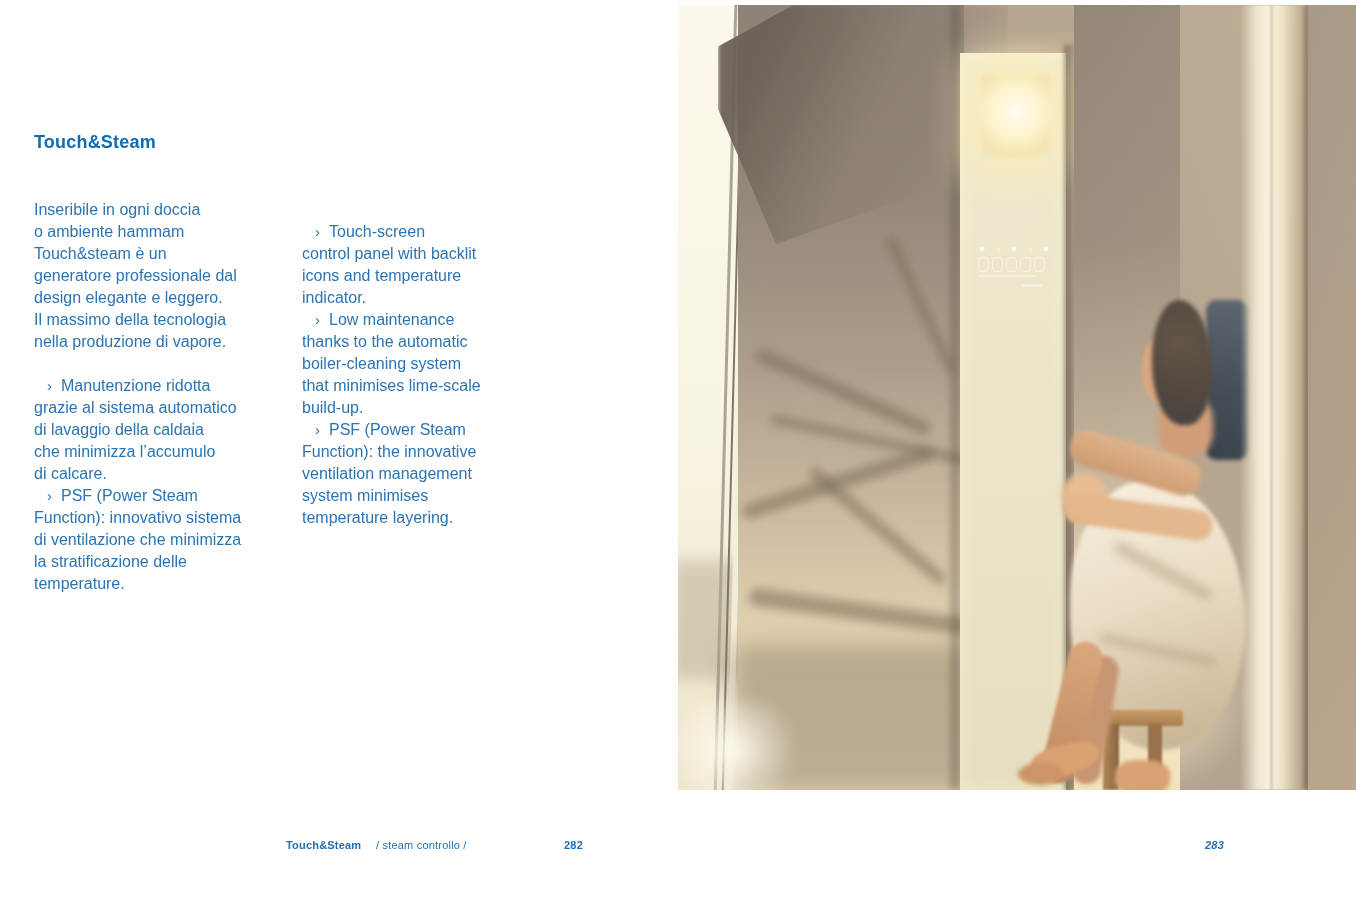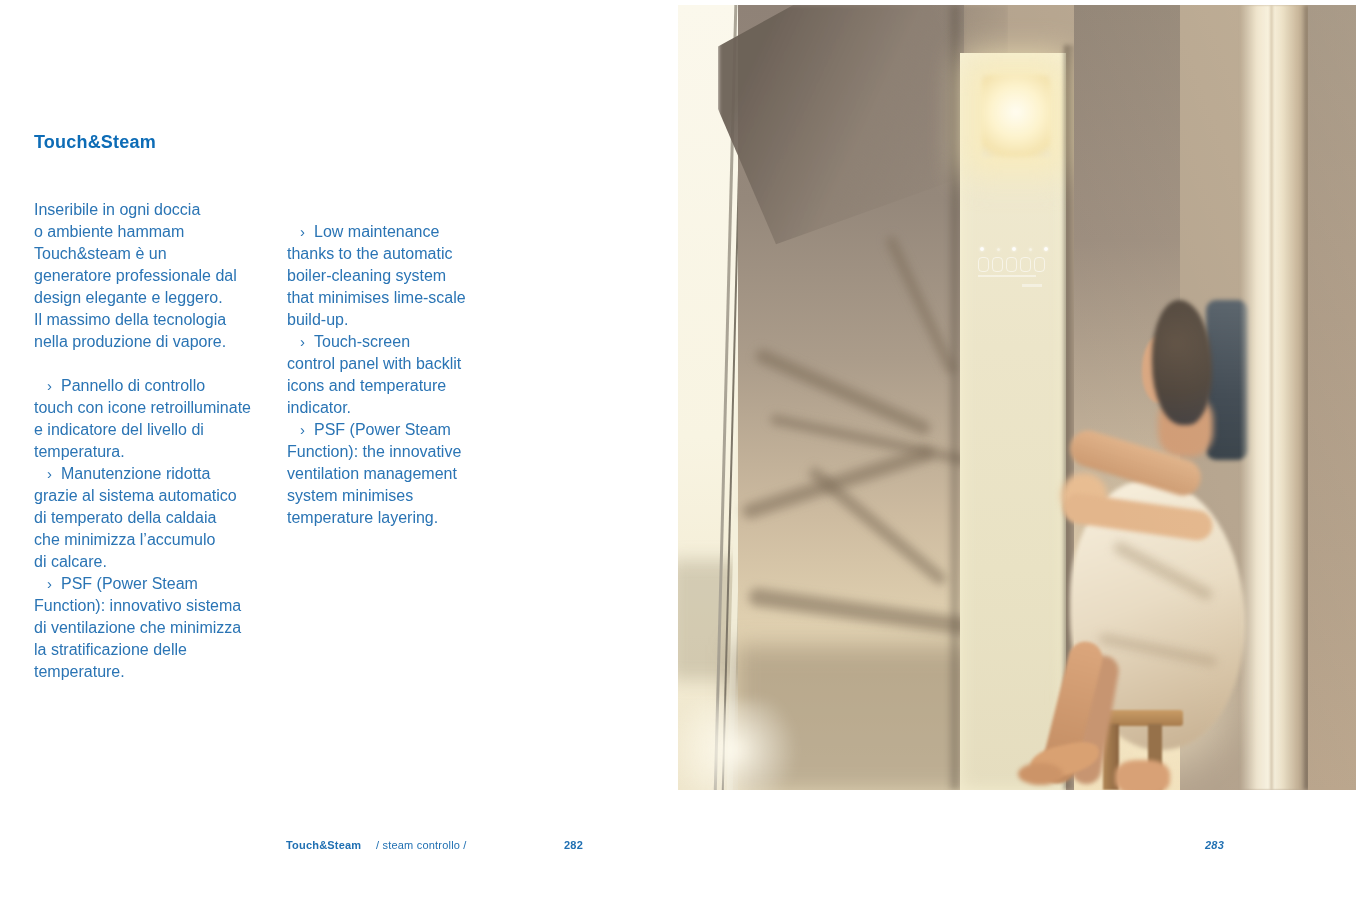--- a/index.html
+++ b/index.html
@@ -7,21 +7,21 @@
     width:1356px;height:904px;position:relative;background:#ffffff;
     font-family:"Liberation Sans",sans-serif;overflow:hidden;
   }
   
   .page-title{
     position:absolute;left:34px;top:132px;margin:0;
     font-size:18px;font-weight:700;color:#0d6cb6;letter-spacing:.2px;
   }
   .cols{
     position:absolute;left:34px;top:199px;width:520px;
-    display:grid;grid-template-columns:253px 253px;column-gap:0;
+    display:grid;grid-template-columns:253px 253px;column-gap:15px;
     color:#2a74b4;font-size:16px;line-height:22px;
   }
   .col{width:253px;}
   .col.en{margin-top:22px;}
   .col p{margin:0;}
   .col p.intro{margin-bottom:22px;}
   .ptext{white-space:pre-line;}
   .bullet .chev{display:inline-block;margin-left:13px;margin-right:9px;
     font-size:15px;color:#2a74b4;}
   
@@ -119,45 +119,41 @@
 
 <div class="cols">
   <div class="col it">
     <p class="intro"><span class="ptext">Inseribile in ogni doccia
 o ambiente hammam
 Touch&amp;steam è un
 generatore professionale dal
 design elegante e leggero.
 Il massimo della tecnologia
 nella produzione di vapore.</span></p>
-    <p class="bullet"><span class="chev">›</span><span class="ptext">Pannello di controllo
-touch con icone retroilluminate
-e indicatore del livello di
-temperatura.</span></p>
     <p class="bullet"><span class="chev">›</span><span class="ptext">Manutenzione ridotta
 grazie al sistema automatico
-di temperato della caldaia
+di lavaggio della caldaia
 che minimizza l’accumulo
 di calcare.</span></p>
     <p class="bullet"><span class="chev">›</span><span class="ptext">PSF (Power Steam
 Function): innovativo sistema
 di ventilazione che minimizza
 la stratificazione delle
 temperature.</span></p>
   </div>
   <div class="col en">
+    <p class="bullet"><span class="chev">›</span><span class="ptext">Touch-screen
+control panel with backlit
+icons and temperature
+indicator.</span></p>
     <p class="bullet"><span class="chev">›</span><span class="ptext">Low maintenance
 thanks to the automatic
 boiler-cleaning system
 that minimises lime-scale
 build-up.</span></p>
-    <p class="bullet"><span class="chev">›</span><span class="ptext">Touch-screen
-control panel with backlit
-icons and temperature
-indicator.</span></p>
     <p class="bullet"><span class="chev">›</span><span class="ptext">PSF (Power Steam
 Function): the innovative
 ventilation management
 system minimises
 temperature layering.</span></p>
   </div>
 </div>
 
 <span class="footer-item f-product">Touch&amp;Steam</span>
 <span class="footer-item f-category">/ steam controllo /</span>

